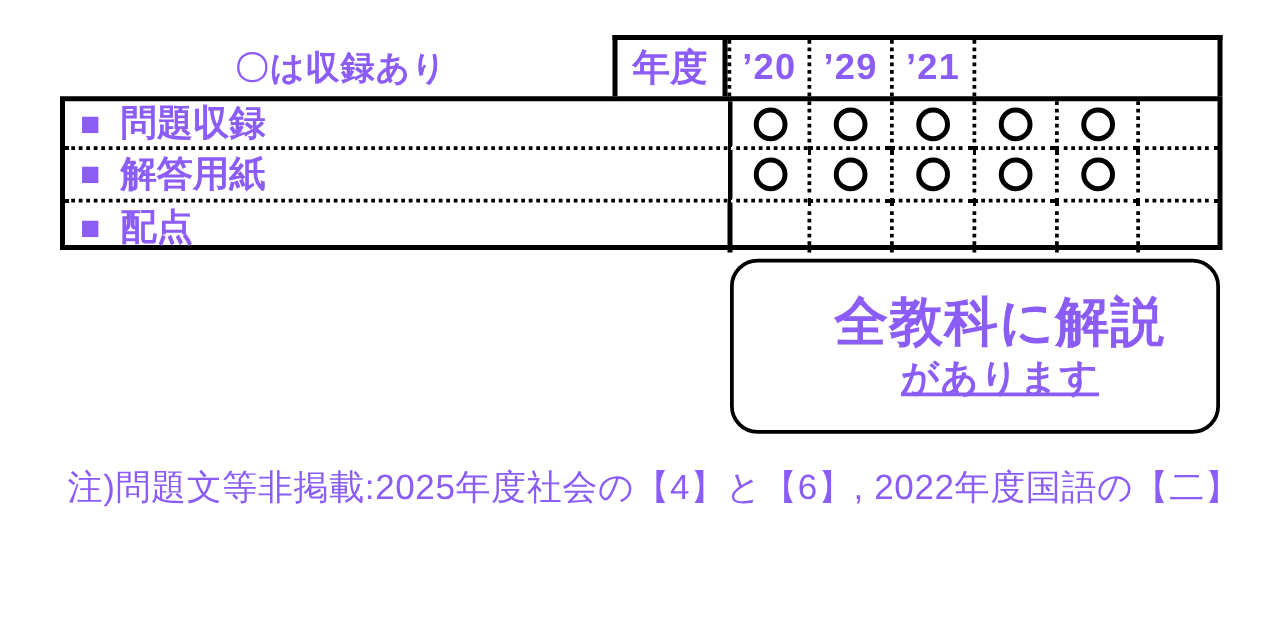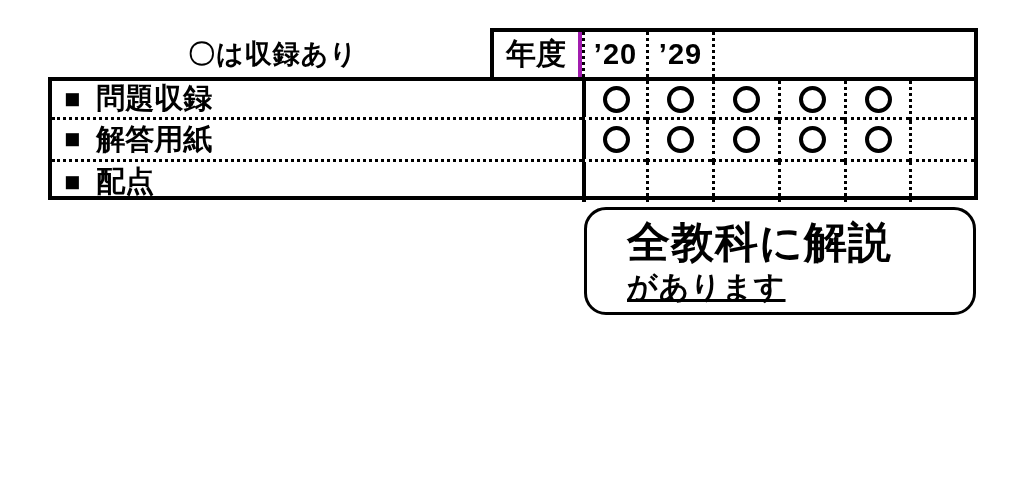--- a/index.html
+++ b/index.html
@@ -1,32 +1,32 @@
 <!DOCTYPE html>
 <html><head>
 <meta charset="utf-8">
 <style>
   html,body { margin:0; padding:0; background:#fff; }
   .page {
     position:relative; width:1028px; height:498px; background:#fff;
-    font-family:"Liberation Sans","DejaVu Sans",sans-serif; color:#000000;
+    font-family:"Liberation Sans","DejaVu Sans",sans-serif; color:#8b5cf6;
     overflow:hidden;
   }
   .legend {
     position:absolute; left:188px; top:36px;
     font-size:27px; font-weight:600; letter-spacing:1px;
   }
   
   .year-header {
     position:absolute; left:490px; top:28px; width:488px; height:49px;
     box-sizing:border-box; border:4px solid #000; border-bottom:none;
     display:flex;
   }
   .nendo-cell {
-    width:88px; box-sizing:border-box; border-right:4px solid #a21caf;
+    width:88px; box-sizing:border-box; border-right:4px solid #000000;
     display:flex; align-items:center; justify-content:center;
     font-size:30px; font-weight:600;
   }
   .year-cols {
     flex:1; display:grid;
     grid-template-columns:64px 66px 66px 66px 65px 1fr;
   }
   .year-col {
     box-sizing:border-box; display:flex; align-items:center; justify-content:center;
     font-size:29px; font-weight:600; letter-spacing:1px;
@@ -48,23 +48,23 @@
   .marker { font-size:27px; line-height:1; }
   .data-cell.first { border-left:4px solid #000; }
   .data-cell.dot-left { border-left:3px dotted #000; }
   .row-sep { border-bottom:3px dotted #000; }
   .circle {
     width:19px; height:19px; border:4px solid #000; border-radius:50%;
     background:transparent;
   }
   
   .callout {
-    position:absolute; left:584px; top:207px; width:392px; height:108px;
+    position:absolute; left:584px; top:207px; width:392px; height:140px;
     box-sizing:border-box; border:3px solid #000; border-radius:22px;
-    display:flex; flex-direction:column; justify-content:center;
+    display:flex; flex-direction:column; align-items:center; justify-content:center;
     gap:4px; background:#fff;padding-left:40px;
   }
   .callout-line1 { font-size:43px; font-weight:600; line-height:1.1; letter-spacing:1px; }
   .callout-line2 { font-size:30px; font-weight:600; line-height:1.1; letter-spacing:1px;text-decoration:underline; }
   
   .note {
     position:absolute; left:54px; top:371px;
     font-size:28px; font-weight:500; white-space:nowrap; letter-spacing:0.5px;
   }
 </style>
@@ -73,20 +73,21 @@
 
 <div class="page">
 
   <div class="legend">〇は収録あり</div>
 
   <div class="year-header">
     <div class="nendo-cell">年度</div>
     <div class="year-cols">
         <div class="year-col dot-left">’20</div>
         <div class="year-col dot-left">’29</div>
+        <div class="year-col dot-left">’21</div>
         <div class="year-col dot-left"></div>
       </div>
   </div>
 
   <div class="body-grid">
       <div class="cell label-cell row-sep">
         <span class="marker">■</span>
         <span>問題収録</span>
       </div>
       <div class="cell data-cell first row-sep">
@@ -135,14 +136,15 @@
       <div class="cell data-cell dot-left"></div>
       <div class="cell data-cell dot-left"></div>
       <div class="cell data-cell dot-left"></div>
     </div>
 
   <div class="callout">
     <div class="callout-line1">全教科に解説</div>
     <div class="callout-line2">があります</div>
   </div>
 
+  <div class="note">注)問題文等非掲載:2025年度社会の【4】と【6】, 2022年度国語の【二】</div>
 
 </div>
 
 </body></html>

